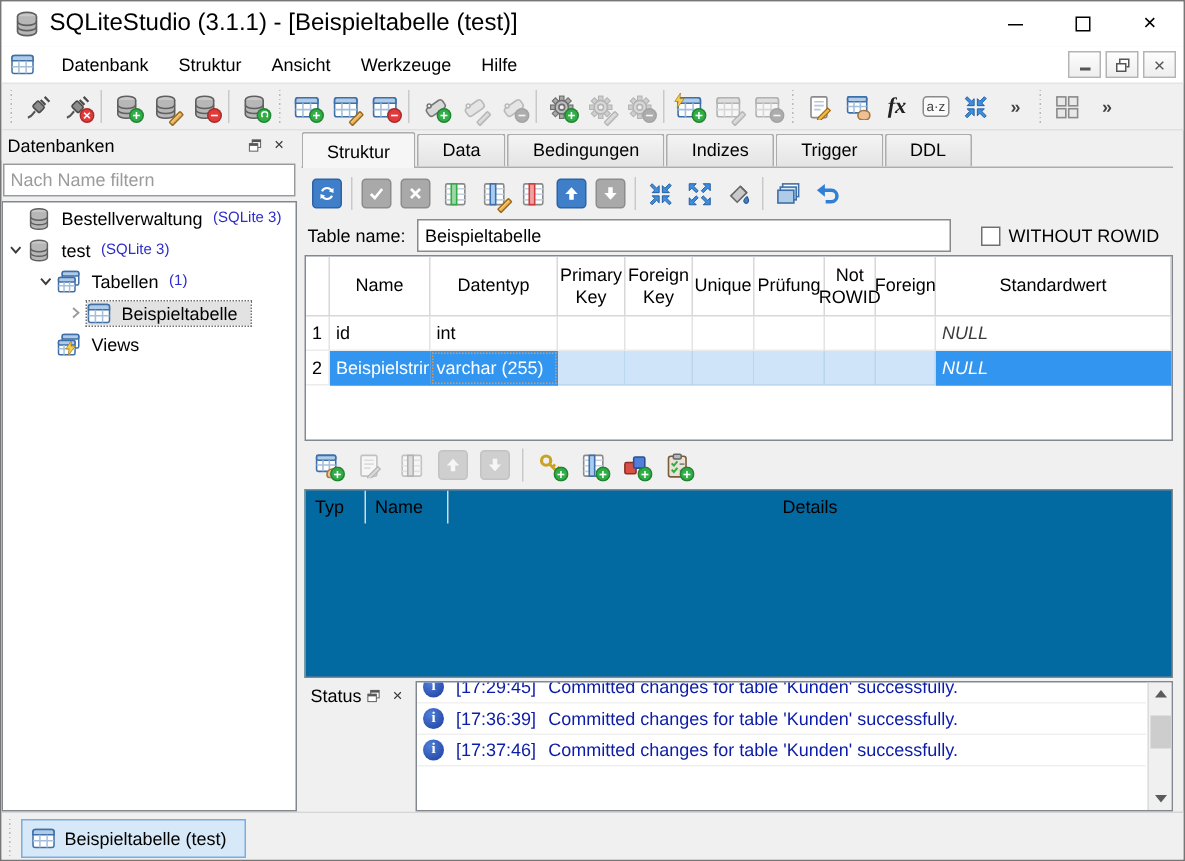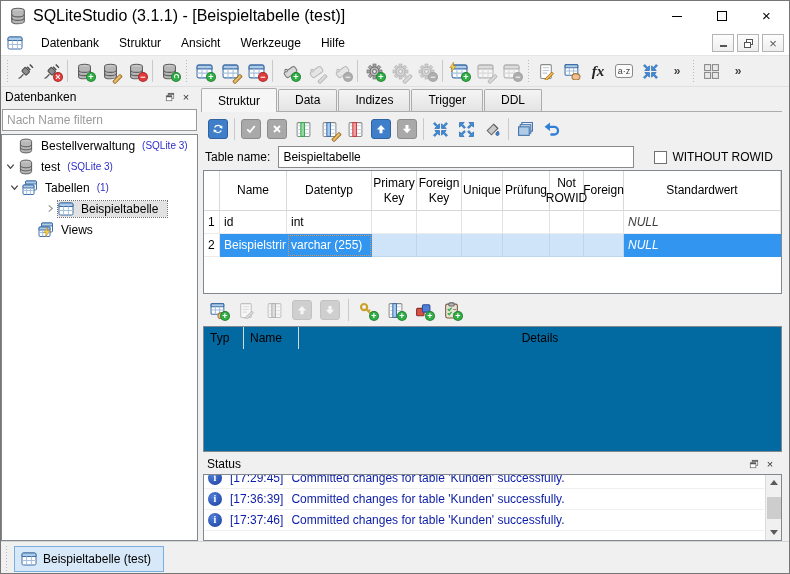--- a/index.html
+++ b/index.html
@@ -98,21 +98,21 @@
   .r1 .nullv { color:#3c3c3c; }
 
   .midbar { height:32px; display:flex; align-items:center; padding:2px; gap:2px; }
 
   .constraints { border:1px solid #828790; background:#0369a1; height:126px; overflow:hidden; }
   .crow { display:grid; grid-template-columns:40px 55px 1fr; }
   .ch { height:22px; display:flex; align-items:center; padding:0 6px; border-right:1px solid #d8d8d8; }
   .ch.center { justify-content:center; }
 
   
-  .statuspanel { margin-top:2px; display:flex; flex-direction:column; flex:1; }
+  .statuspanel { margin-top:2px; display:flex; flex-direction:row; flex:1; }
   .statusbody { position:relative; border:1px solid #828790; background:#fff; flex:1; overflow:hidden; }
   .loglist { margin-top:-7px; padding-right:17px; }
   .logrow { height:21px; display:flex; align-items:center; border-bottom:1px solid #f0f0f0; padding-left:4px; color:#0b1ca8; }
   .loginfo { width:14px; height:14px; border-radius:50%; background:radial-gradient(circle at 35% 30%, #4f7fd8, #1b3c9e); color:#fff; font-weight:bold; font-size:10px; line-height:14px; text-align:center; margin-right:8px; flex:none; font-family:"Liberation Serif",serif;}
   .logtime { margin-right:8px; white-space:nowrap; }
   .vsb { position:absolute; top:0; right:0; width:16px; height:100%; background:#f0f0f0; border-left:1px solid #dcdcdc; }
   .vsb .arr { position:absolute; left:0; width:16px; height:15px; display:flex; align-items:center; justify-content:center; }
   .vsb .arr.up { top:0; } .vsb .arr.down { bottom:0; }
   .tri-up { width:0; height:0; border-left:4px solid transparent; border-right:4px solid transparent; border-bottom:5px solid #5b5b5b; }
   .tri-down { width:0; height:0; border-left:4px solid transparent; border-right:4px solid transparent; border-top:5px solid #5b5b5b; }
@@ -510,21 +510,21 @@
               <svg>
                 <use href="#i-chev-down"></use>
               </svg>
             </span>
           <span class="ticon"><svg>
                 <use href="#i-db"></use>
               </svg></span>
           <span class="tlabel">test</span>
           <span class="tsuffix">(SQLite 3)</span>
         </div>
-        <div class="trow" style="padding-left:4px">
+        <div class="trow" style="padding-left:20px">
           <span class="chev">
               <svg>
                 <use href="#i-chev-down"></use>
               </svg>
             </span>
           <span class="ticon"><svg>
                 <use href="#i-tables"></use>
               </svg></span>
           <span class="tlabel">Tabellen</span>
           <span class="tsuffix">(1)</span>
@@ -550,20 +550,21 @@
               </svg></span>
           <span class="tlabel">Views</span>
         </div>
       </div>
     </div>
 
     <div class="mainarea">
       <div class="tabbar">
         <span class="tab active">Struktur</span>
         <span class="tab">Data</span>
+        <span class="tab">Bedingungen</span>
         <span class="tab">Indizes</span>
         <span class="tab">Trigger</span>
         <span class="tab">DDL</span>
       </div>
       <div class="tabpage">
 
         <div class="toolbar" style="border-bottom:none;background:transparent;height:30px">
           <div class="tbtn">
               <span class="sqbtn blue">
                 <svg>

